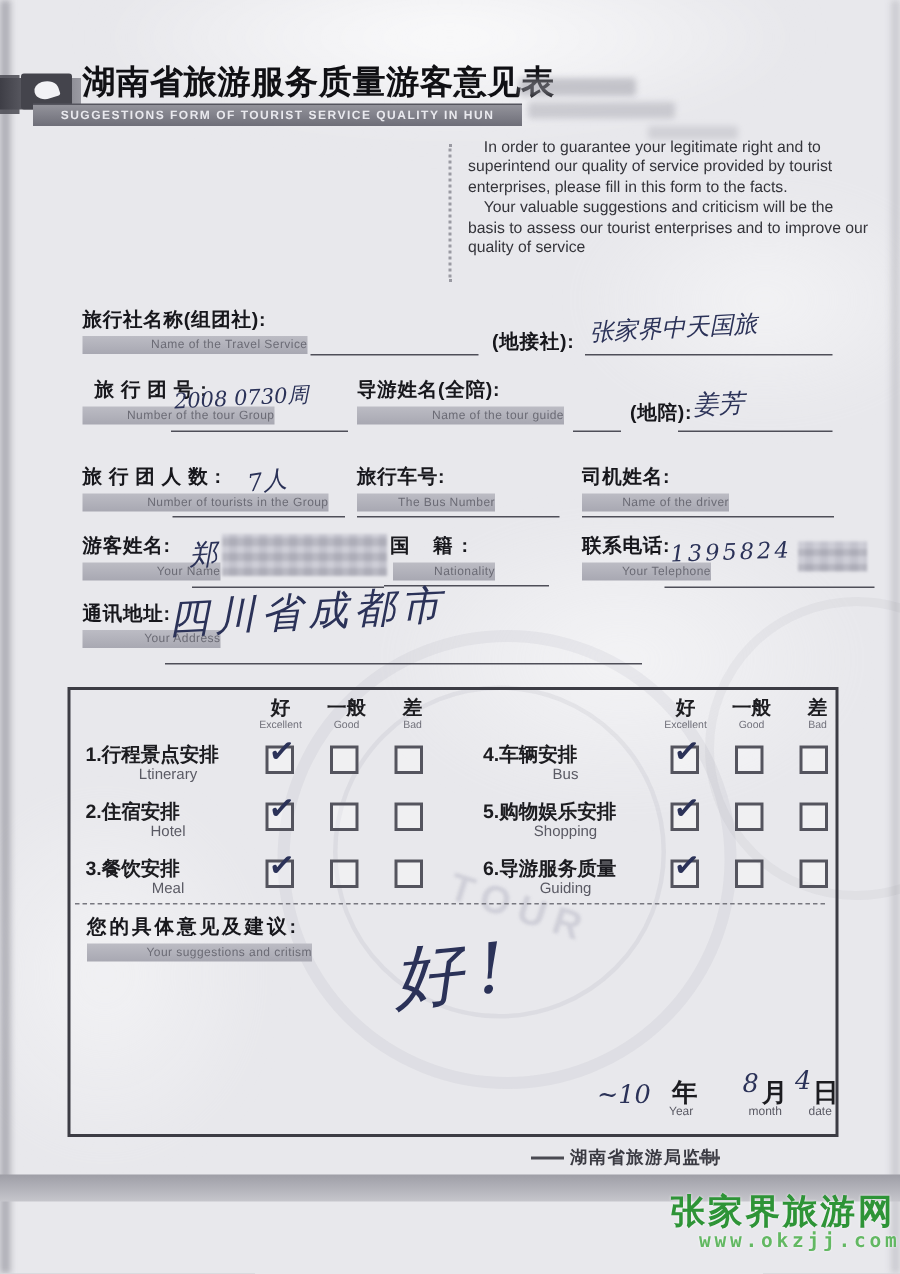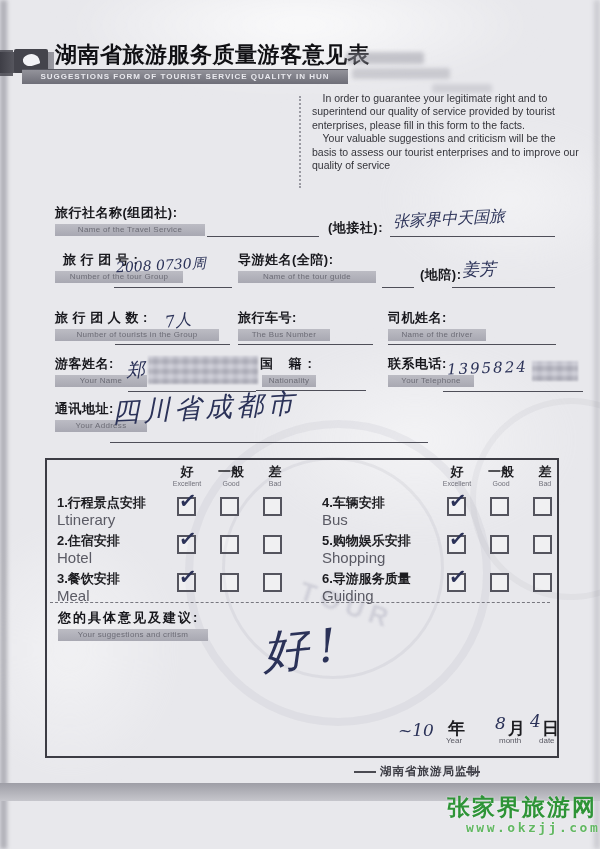--- a/index.html
+++ b/index.html
@@ -31,34 +31,34 @@
   .intro-cn{left:28px;top:92px;width:264px;font-size:12.5px;line-height:1.8;color:#26262c;
             font-family:"DejaVu Serif",serif;}
   .intro-cn .para{text-indent:2em;}
   .intro-cn .thanks{text-align:right;padding-right:24px;}
   .intro-divider{left:299px;top:96px;height:92px;border-left:2px dotted #9a9aa2;}
   .intro-en{left:312px;top:92px;width:268px;font-size:10.5px;line-height:1.28;color:#34343a;}
   .intro-en .para{text-indent:1em;}
   
   .flabel{position:absolute;font-size:13px;font-weight:700;color:#17171c;letter-spacing:.5px;}
   .graybar{position:absolute;height:12px;line-height:12px;background:linear-gradient(180deg,#bcbcc4,#a8a8b2);
-           color:#6b6b75;font-size:8px;text-align:center;letter-spacing:.3px;overflow:hidden;white-space:nowrap;}
+           color:#6b6b75;font-size:8px;text-align:right;letter-spacing:.3px;overflow:hidden;white-space:nowrap;}
   .uline{position:absolute;height:0;border-bottom:1px solid #4e4e58;}
   .hw{position:absolute;font-family:"DejaVu Serif",serif;font-style:italic;color:#2b3258;white-space:nowrap;}
   .blurbox{position:absolute;filter:blur(1.2px);opacity:.85;
      background-image:repeating-linear-gradient(0deg,rgba(150,150,162,.5) 0 5px,rgba(200,200,210,.5) 5px 10px),
                       repeating-linear-gradient(90deg,#cacad4 0 5px,#b2b2be 5px 10px);}
   
   .bigbox{left:45px;top:458px;width:510px;height:296px;border:2px solid #3c3c44;}
   .colhdr{position:absolute;width:132px;display:flex;}
   .colhdr .cell{flex:0 0 44px;text-align:center;}
   .colhdr .cn{font-size:13px;font-weight:700;}
   .colhdr .en{font-size:7px;color:#70707a;margin-top:-1px;}
   .item-label{position:absolute;font-size:13px;font-weight:700;white-space:nowrap;}
-  .item-en{position:absolute;font-size:15px;color:#5a5a64;width:110px;}
+  .item-en{position:absolute;font-size:10px;color:#5a5a64;width:110px;text-align:center;}
   .boxrow{position:absolute;display:flex;gap:24px;}
   .cb{position:relative;width:15px;height:15px;border:2px solid #54545e;background:rgba(255,255,255,.35);}
   .tick{position:absolute;left:0px;top:-11px;font-size:21px;font-weight:700;color:#2b3258;
         transform:rotate(6deg);font-family:"DejaVu Serif",serif;}
   .dashline{left:50px;top:602px;width:500px;border-top:1.5px dashed #77777f;}
   .scrawl{left:262px;top:618px;font-size:46px;letter-spacing:10px;transform:rotate(-6deg);font-weight:400;}
   
   .date-cn{position:absolute;font-size:17px;font-weight:700;}
   .date-en{position:absolute;font-size:8px;color:#5a5a64;}
   
@@ -131,21 +131,21 @@
   <div class="flabel" style="left:388px;top:309px;">司机姓名:</div>
   <div class="graybar" style="left:388px;top:329px;width:98px;">Name of the driver</div>
   <div class="uline" style="left:388px;top:344px;width:168px;"></div>
 
   <div class="flabel" style="left:55px;top:355px;">游客姓名:</div>
   <div class="graybar" style="left:55px;top:375px;width:92px;">Your Name</div>
   <div class="hw" style="left:126px;top:357px;font-size:19px;transform:rotate(-4deg);">郑</div>
   <div class="blurbox" style="left:148px;top:356px;width:110px;height:28px;"></div>
   <div class="uline" style="left:128px;top:391px;width:128px;"></div>
   <div class="flabel" style="left:260px;top:355px;letter-spacing:6px;">国 籍:</div>
-  <div class="graybar" style="left:262px;top:375px;width:54px;">Nationality</div>
+  <div class="graybar" style="left:262px;top:375px;width:68px;">Nationality</div>
   <div class="uline" style="left:256px;top:390px;width:110px;"></div>
   <div class="flabel" style="left:388px;top:355px;">联系电话:</div>
   <div class="graybar" style="left:388px;top:375px;width:86px;">Your Telephone</div>
   <div class="hw" style="left:447px;top:359px;font-size:15px;letter-spacing:2px;transform:rotate(-2deg);">1395824</div>
   <div class="blurbox" style="left:532px;top:361px;width:46px;height:20px;"></div>
   <div class="uline" style="left:443px;top:391px;width:140px;"></div>
 
   <div class="flabel" style="left:55px;top:400px;">通讯地址:</div>
   <div class="graybar" style="left:55px;top:420px;width:92px;">Your Address</div>
   <div class="hw" style="left:112px;top:390px;font-size:27px;letter-spacing:4px;transform:rotate(-3deg);">四川省成都市</div>

